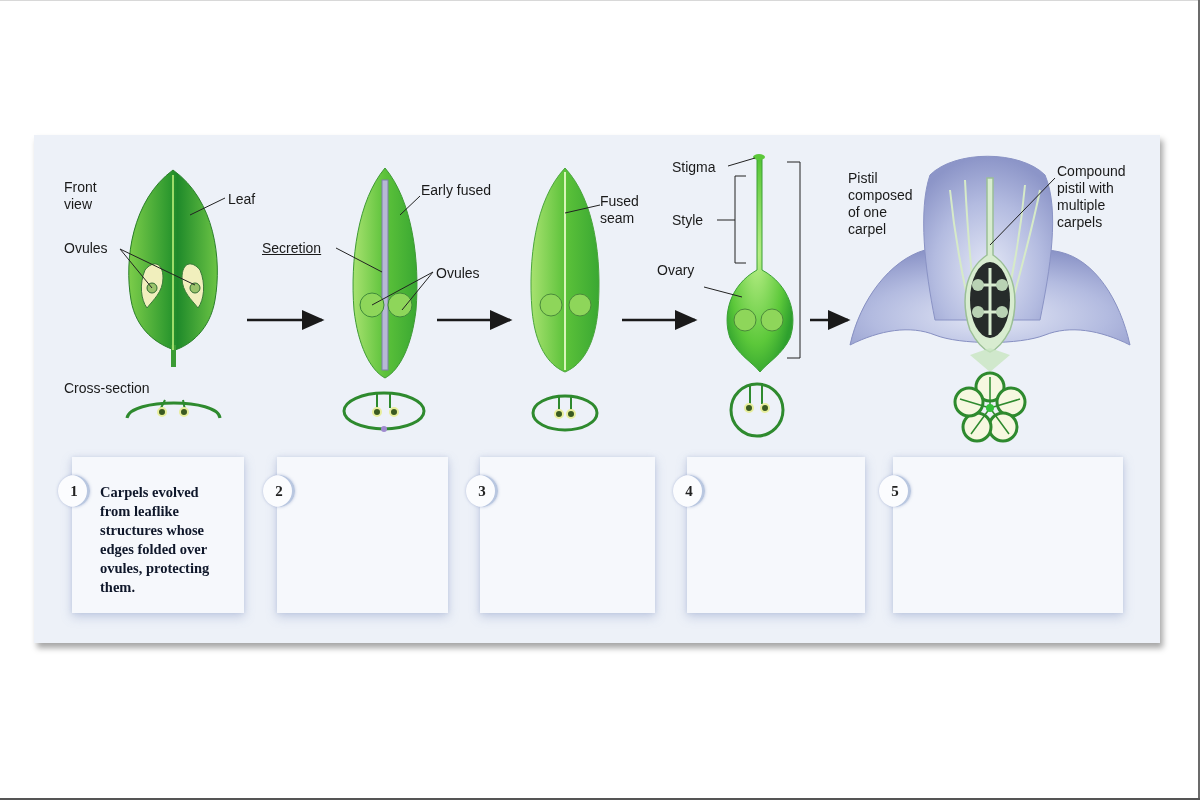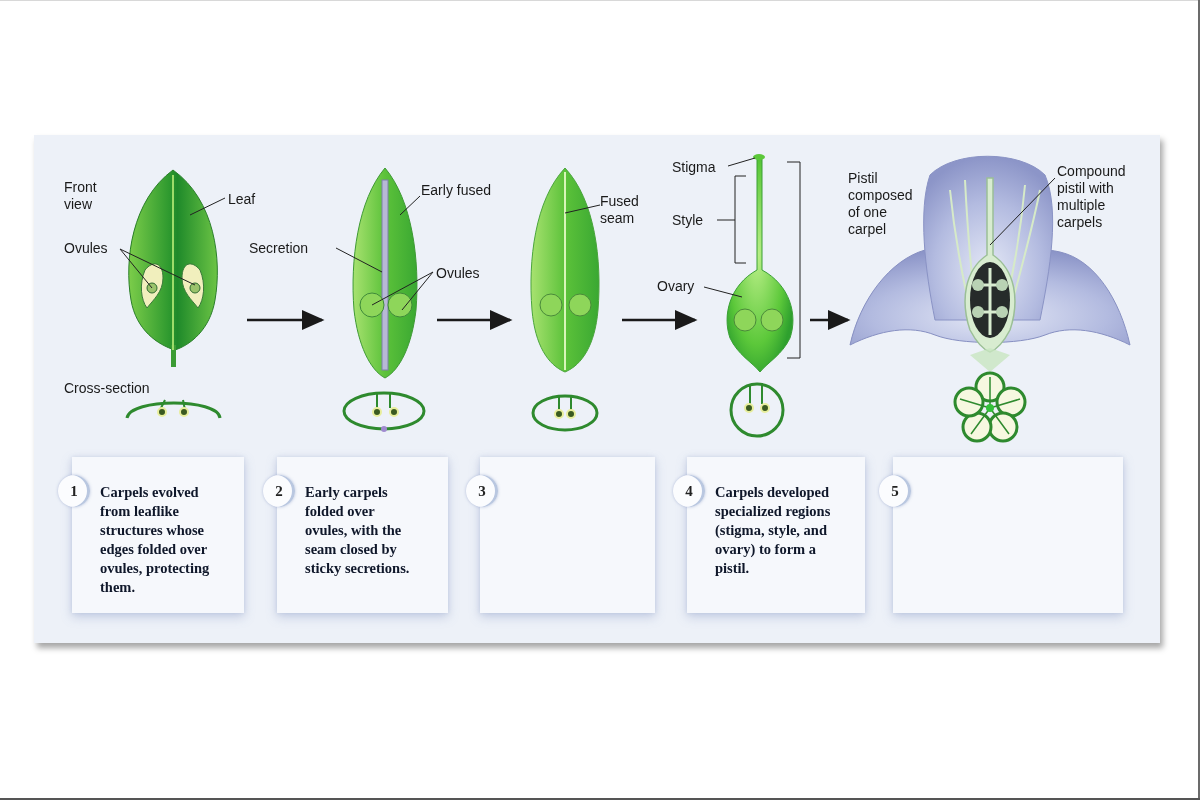--- a/index.html
+++ b/index.html
@@ -164,60 +164,50 @@
     </g>
     <circle cx="990" cy="408" r="4" fill="#33c03a"></circle>
   </g>
 </svg>
 
 <div class="lbl" style="left:64px;top:179px;">Front
 view</div>
 <div class="lbl" style="left:228px;top:191px;">Leaf</div>
 <div class="lbl" style="left:64px;top:240px;">Ovules</div>
 <div class="lbl" style="left:64px;top:380px;">Cross-section</div>
-<div class="lbl" style="left:249px;top:240px;">Secretion</div>
+<div class="lbl" style="left:262px;top:240px;text-decoration:underline;">Secretion</div>
 <div class="lbl" style="left:421px;top:182px;">Early fused</div>
 <div class="lbl" style="left:436px;top:265px;">Ovules</div>
 <div class="lbl" style="left:600px;top:193px;">Fused
 seam</div>
 <div class="lbl" style="left:672px;top:159px;">Stigma</div>
 <div class="lbl" style="left:672px;top:212px;">Style</div>
-<div class="lbl" style="left:657px;top:278px;">Ovary</div>
+<div class="lbl" style="left:657px;top:262px;">Ovary</div>
 <div class="lbl" style="left:808px;top:170px;margin-left:40px;">Pistil
 composed
 of one
 carpel</div>
 <div class="lbl" style="left:1057px;top:163px;">Compound
 pistil with
 multiple
 carpels</div>
 
 <div class="card" style="left:72px;width:172px;">
   <div class="badge">1</div>
   <div class="txt">Carpels evolved
 from leaflike
 structures whose
 edges folded over
 ovules, protecting
 them.</div>
 </div>
 <div class="card" style="left:277px;width:171px;">
   <div class="badge">2</div>
-  <div class="txt">Early carpels
-folded over
-ovules, with the
-seam closed by
-sticky secretions.</div>
 </div>
 <div class="card" style="left:480px;width:175px;">
   <div class="badge">3</div>
 </div>
 <div class="card" style="left:687px;width:178px;">
   <div class="badge">4</div>
-  <div class="txt">Carpels developed
-specialized regions
-(stigma, style, and
-ovary) to form a
-pistil.</div>
 </div>
 <div class="card" style="left:893px;width:230px;">
   <div class="badge">5</div>
 </div>
 
 </body></html>

